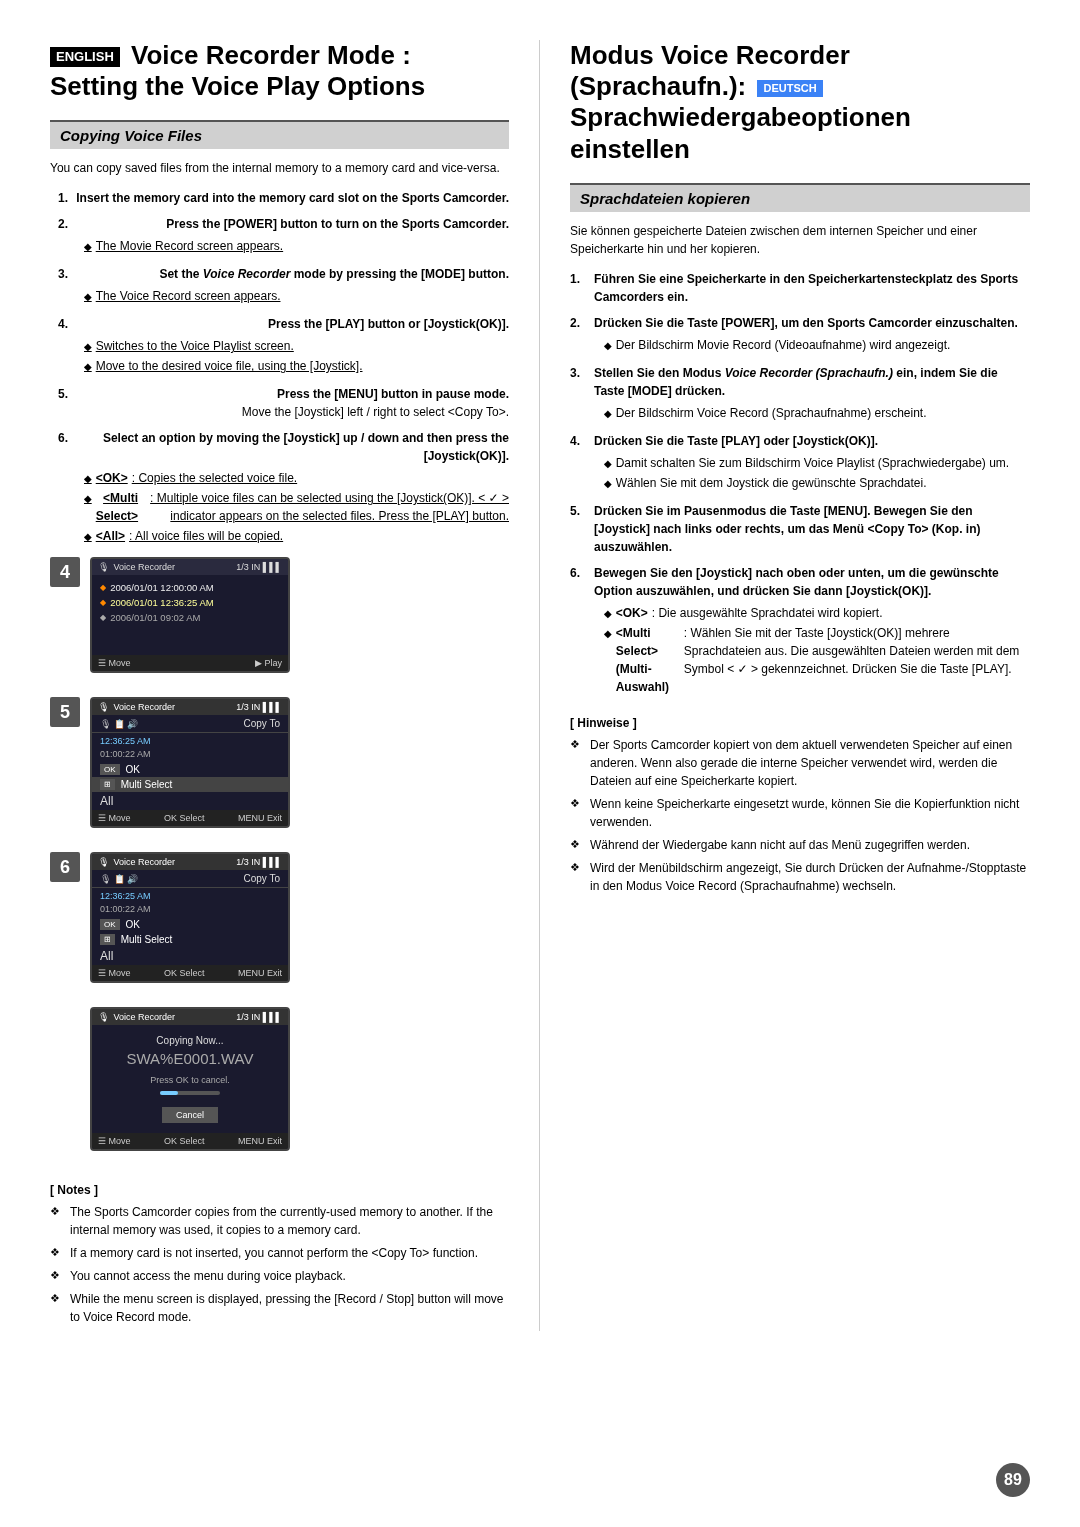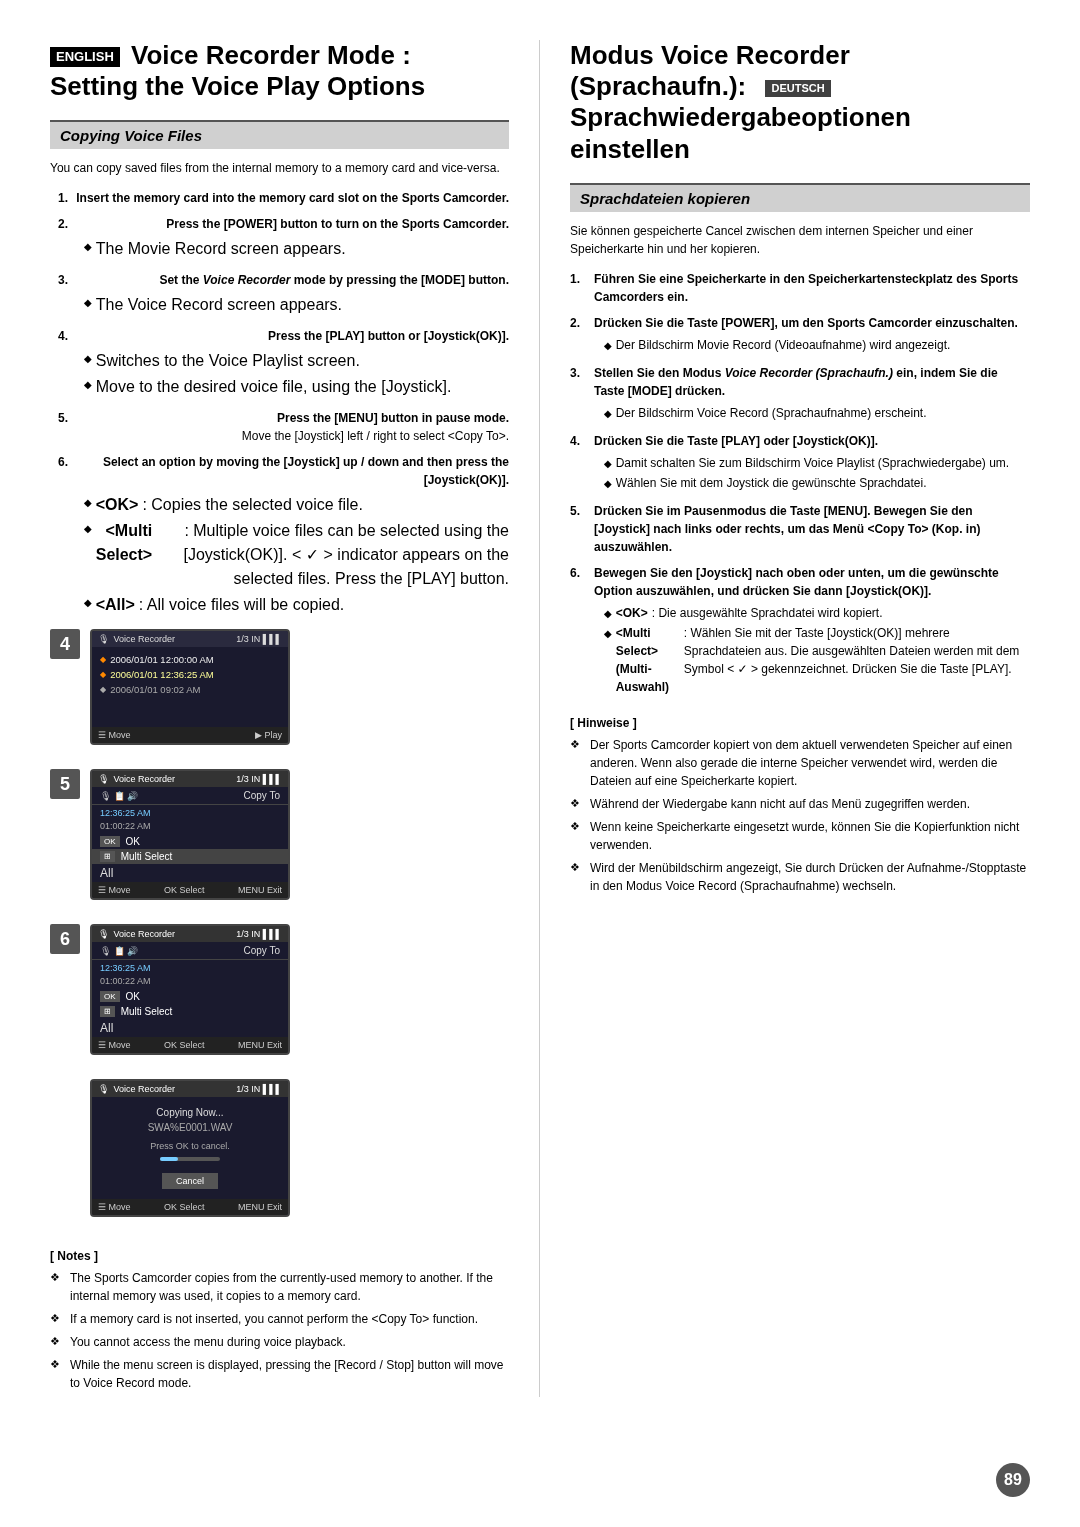--- a/index.html
+++ b/index.html
@@ -47,26 +47,26 @@
       background: #000;
       color: #fff;
       font-size: 13px;
       font-weight: bold;
       padding: 2px 6px;
       margin-right: 4px;
       vertical-align: middle;
     }
     .deutsch-badge {
       display: inline-block;
-      background: #404040;
+      background: #3b82f6;
       color: #fff;
       font-size: 11px;
       font-weight: bold;
       padding: 2px 6px;
-      margin-left: 12px;
+      margin-left: 4px;
       vertical-align: middle;
     }
 
     
     .sub-header {
       background: #d0d0d0;
       padding: 5px 10px;
       font-size: 15px;
       font-weight: bold;
       font-style: italic;
@@ -112,22 +112,23 @@
     }
     .sub-list {
       list-style: none;
       padding-left: 10px;
       margin-top: 4px;
     }
     .sub-list li {
       display: flex;
       gap: 4px;
       margin-bottom: 2px;
-      font-size: 16px;
+      font-size: 12px;
       line-height: 1.5;
+      text-decoration: underline;
     }
     .sub-list li::before {
       content: "◆";
       font-size: 10px;
       margin-top: 2px;
     }
 
     
     .notes-section {
       margin-top: 18px;
@@ -316,21 +317,21 @@
       display: flex;
       justify-content: space-between;
       padding: 3px 6px;
       font-size: 9px;
     }
     .progress-body {
       padding: 10px 8px;
       text-align: center;
     }
     .progress-text { font-size: 10px; color: #ddd; margin-bottom: 4px; }
-    .progress-filename { font-size: 10px; color: #aaa; margin-bottom: 8px; text-align: center; }
+    .progress-filename { font-size: 15px; color: #aaa; margin-bottom: 8px; text-align: center; }
     .cancel-btn {
       background: #555;
       color: #fff;
       font-size: 9px;
       padding: 3px 14px;
       display: inline-block;
       margin-top: 4px;
     }
     .progress-bottombar {
       background: #222;
@@ -645,21 +646,21 @@
       <div class="section-title">
         <h1>
           <span>Modus Voice Recorder (Sprachaufn.):</span>
           <span class="deutsch-badge">DEUTSCH</span><br>
           <span>Sprachwiedergabeoptionen einstellen</span>
         </h1>
       </div>
 
       <div class="sub-header">Sprachdateien kopieren</div>
 
-      <p class="intro-text">Sie können gespeicherte Cancel zwischen dem internen Speicher und einer Speicherkarte hin und her kopieren.</p>
+      <p class="intro-text">Sie können gespeicherte Dateien zwischen dem internen Speicher und einer Speicherkarte hin und her kopieren.</p>
 
       <div class="de-steps">
         <ol>
           <li>
             <div class="step-content">
               <strong>Führen Sie eine Speicherkarte in den Speicherkartensteckplatz des Sports Camcorders ein.</strong>
             </div>
           </li>
           <li>
             <div class="step-content">
@@ -700,22 +701,22 @@
               </ul>
             </div>
           </li>
         </ol>
       </div>
 
       <div class="hinweise-section">
         <div class="hinweise-header">[ Hinweise ]</div>
         <ul class="hinweise-list">
           <li>Der Sports Camcorder kopiert von dem aktuell verwendeten Speicher auf einen anderen. Wenn also gerade die interne Speicher verwendet wird, werden die Dateien auf eine Speicherkarte kopiert.</li>
+          <li>Wenn keine Speicherkarte eingesetzt wurde, können Sie die Kopierfunktion nicht verwenden.</li>
           <li>Während der Wiedergabe kann nicht auf das Menü zugegriffen werden.</li>
-          <li>Wenn keine Speicherkarte eingesetzt wurde, können Sie die Kopierfunktion nicht verwenden.</li>
           <li>Wird der Menübildschirm angezeigt, Sie durch Drücken der Aufnahme-/Stopptaste in den Modus Voice Record (Sprachaufnahme) wechseln.</li>
         </ul>
       </div>
     </div>
   </div>
 
   <div class="page-number">89</div>
 </div>
 
 </body></html>

